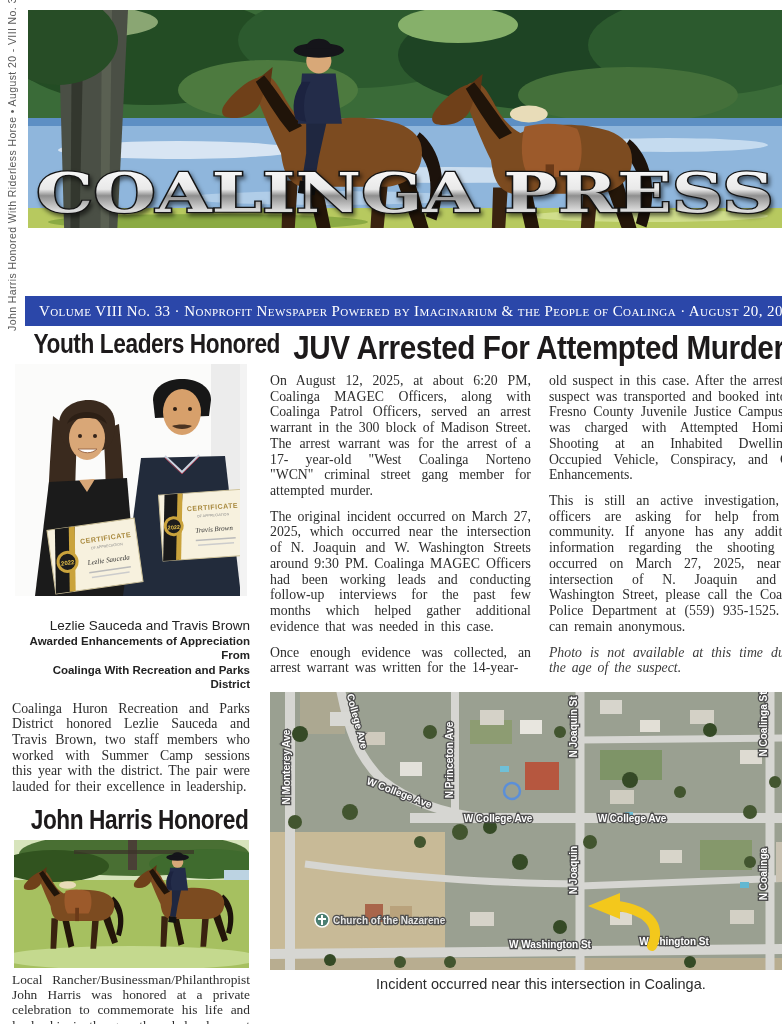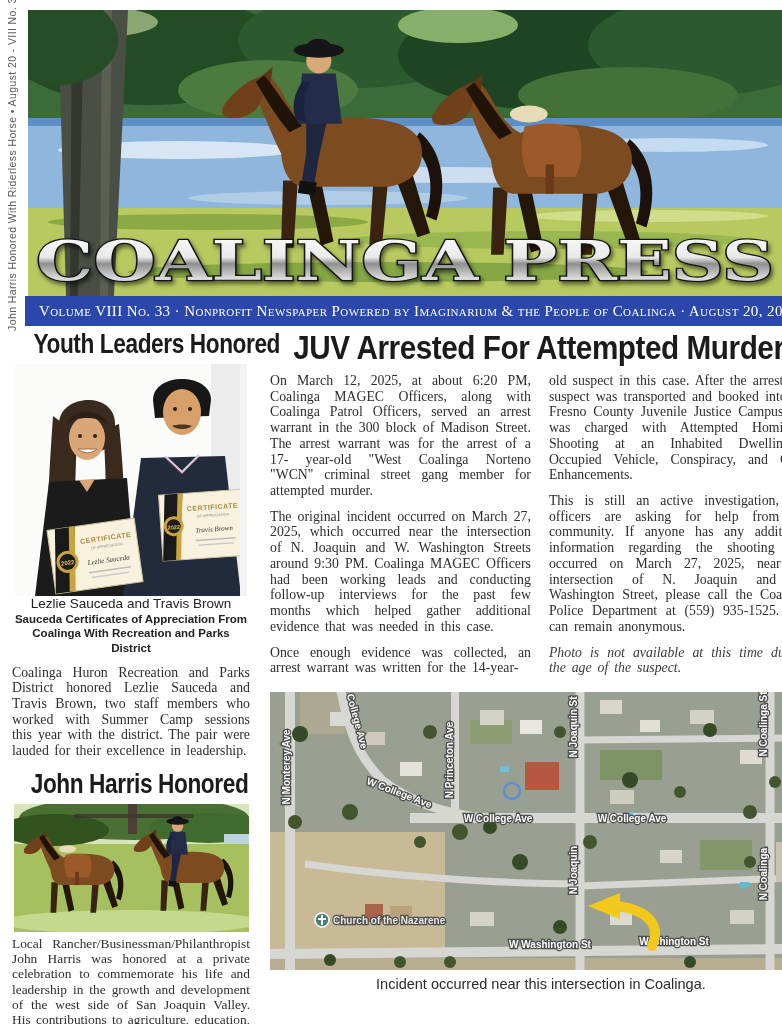--- a/index.html
+++ b/index.html
@@ -2,38 +2,38 @@
 <html><head>
 <meta charset="utf-8">
 <style>
   html,body{margin:0;padding:0;background:#fff;}
   .page{position:relative;width:782px;height:1024px;background:#fff;overflow:hidden;
         font-family:"Liberation Sans",sans-serif;color:#222;}
   
   .vstrip{position:absolute;top:331px;left:6px;transform:rotate(-90deg);transform-origin:0 0;
           white-space:nowrap;font-size:10.5px;color:#5a5a5a;letter-spacing:.4px;}
   
-  .mast-photo{position:absolute;left:28px;top:10px;width:754px;height:286px;overflow:hidden;text-align:right;}
+  .mast-photo{position:absolute;left:28px;top:10px;width:754px;height:218px;overflow:hidden;text-align:right;}
   .mast-title{position:absolute;left:0;bottom:2px;width:754px;filter:drop-shadow(2px 3px 2px rgba(0,0,0,.55));}
   
   .volbar{position:absolute;left:25px;top:296px;width:757px;height:30px;background:#2b47a9;
           display:flex;align-items:center;justify-content:space-between;box-sizing:border-box;
           padding:0 12px 0 14px;color:#fff;font-family:"Liberation Serif",serif;
           font-variant:small-caps;font-size:15px;letter-spacing:.4px;white-space:nowrap;}
   
   .content{position:absolute;top:329px;left:10px;width:764px;display:grid;
            grid-template-columns:242px 1fr;column-gap:14px;}
   .headline2{margin:0 0 4px 0;text-align:right;color:#1d1a1b;}
   .headline2 span{display:inline-block;font-weight:bold;font-size:27px;letter-spacing:-.5px;
                   transform:scaleX(.84);transform-origin:center;white-space:nowrap;}
   .headline1{margin:0 0 6px 0;text-align:center;color:#1d1a1b;}
   .headline1 span{display:inline-block;font-weight:bold;font-size:33px;letter-spacing:-.5px;
                   transform:scaleX(.9);transform-origin:center;white-space:nowrap;}
   .photo{display:block;margin:0 auto;}
-  .caption{text-align:center;margin:0 2px 10px 2px;line-height:1.22;}
+  .caption{text-align:right;margin:22px 2px 10px 2px;line-height:1.22;}
   .caption .names{font-size:13.5px;color:#222;}
   .caption .sub{font-size:11.5px;font-weight:bold;color:#222;}
   .serif{font-family:"Liberation Serif","DejaVu Serif",serif;color:#2d2d2d;
          text-align:justify;font-size:13.8px;line-height:1.14;}
   .left-body{margin:4px 2px 10px 2px;word-spacing:2px;}
   .article-cols{display:grid;grid-template-columns:1fr 1fr;column-gap:18px;margin:2px 2px 6px 4px;}
   .article-cols p{margin:0 0 10px 0;word-spacing:2.5px;}
   .note{font-style:italic;color:#3a3a3a;}
   .map-wrap{margin-left:4px;}
   .map-caption{text-align:center;font-size:14.5px;color:#2b2b2b;margin-top:2px;}
@@ -187,21 +187,21 @@
           <text x="199" y="153" text-anchor="middle" font-size="3.6" fill="#8a8a8a">OF APPRECIATION</text>
           <text x="199" y="168" text-anchor="middle" font-size="7" fill="#333" font-style="italic" font-family="Liberation Serif, serif">Travis Brown</text>
           <rect x="180" y="175" width="40" height="1.5" fill="#bbb"></rect>
             <rect x="182" y="180" width="36" height="1.5" fill="#ccc"></rect>
         </g>
         <rect x="225" width="7" height="232" fill="#f3f3f3"></rect>
       </svg>
 
       <div class="caption">
         <div class="names">Lezlie Sauceda and Travis Brown</div>
-        <div class="sub">Sauceda Certificates of Appreciation From</div>
+        <div class="sub">Awarded Enhancements of Appreciation From</div>
         <div class="sub">Coalinga With Recreation and Parks District</div>
       </div>
 
       <p class="serif left-body">Coalinga Huron Recreation and Parks District honored Lezlie Sauceda and Travis Brown, two staff members who worked with Summer Camp sessions this year with the district. The pair were lauded for their excellence in leadership.</p>
 
       <h2 class="headline2"><span>John Harris Honored</span></h2>
 
       <svg class="photo" width="235" height="128" viewBox="0 0 235 128">
         <rect width="235" height="128" fill="#a6c060"></rect>
         <rect width="235" height="40" fill="#d7e4bc"></rect>
@@ -224,21 +224,21 @@
       </svg>
 
       <p class="serif left-body" style="font-size:13.4px">Local Rancher/Businessman/Philanthropist John Harris was honored at a private celebration to commemorate his life and leadership in the growth and development of the west side of San Joaquin Valley. His contributions to agriculture, education, politics, and horsemanship will not be forgotten.</p>
     </div>
 
     <div>
       <h1 class="headline1"><span>JUV Arrested For Attempted Murder</span></h1>
 
       <div class="article-cols serif">
         <div>
-          <p>On March 12, 2025, at about 6:20 PM, Coalinga MAGEC Officers, along with Coalinga Patrol Officers, served an arrest warrant in the 300 block of Madison Street. The arrest warrant was for the arrest of a 17- year-old "West Coalinga Norteno "WCN" criminal street gang member for attempted murder.</p>
+          <p>On August 12, 2025, at about 6:20 PM, Coalinga MAGEC Officers, along with Coalinga Patrol Officers, served an arrest warrant in the 300 block of Madison Street. The arrest warrant was for the arrest of a 17- year-old "West Coalinga Norteno "WCN" criminal street gang member for attempted murder.</p>
           <p>The original incident occurred on March 27, 2025, which occurred near the intersection of N. Joaquin and W. Washington Streets around 9:30 PM. Coalinga MAGEC Officers had been working leads and conducting follow-up interviews for the past few months which helped gather additional evidence that was needed in this case.</p>
           <p>Once enough evidence was collected, an arrest warrant was written for the 14-year-</p>
         </div>
         <div>
           <p>old suspect in this case. After the arrest, the suspect was transported and booked into the Fresno County Juvenile Justice Campus. He was charged with Attempted Homicide, Shooting at an Inhabited Dwelling / Occupied Vehicle, Conspiracy, and Gang Enhancements.</p>
           <p>This is still an active investigation, and officers are asking for help from the community. If anyone has any additional information regarding the shooting that occurred on March 27, 2025, near the intersection of N. Joaquin and W. Washington Street, please call the Coalinga Police Department at (559) 935-1525. You can remain anonymous.</p>
           <p class="note">Photo is not available at this time due to the age of the suspect.</p>
         </div>
       </div>
 

